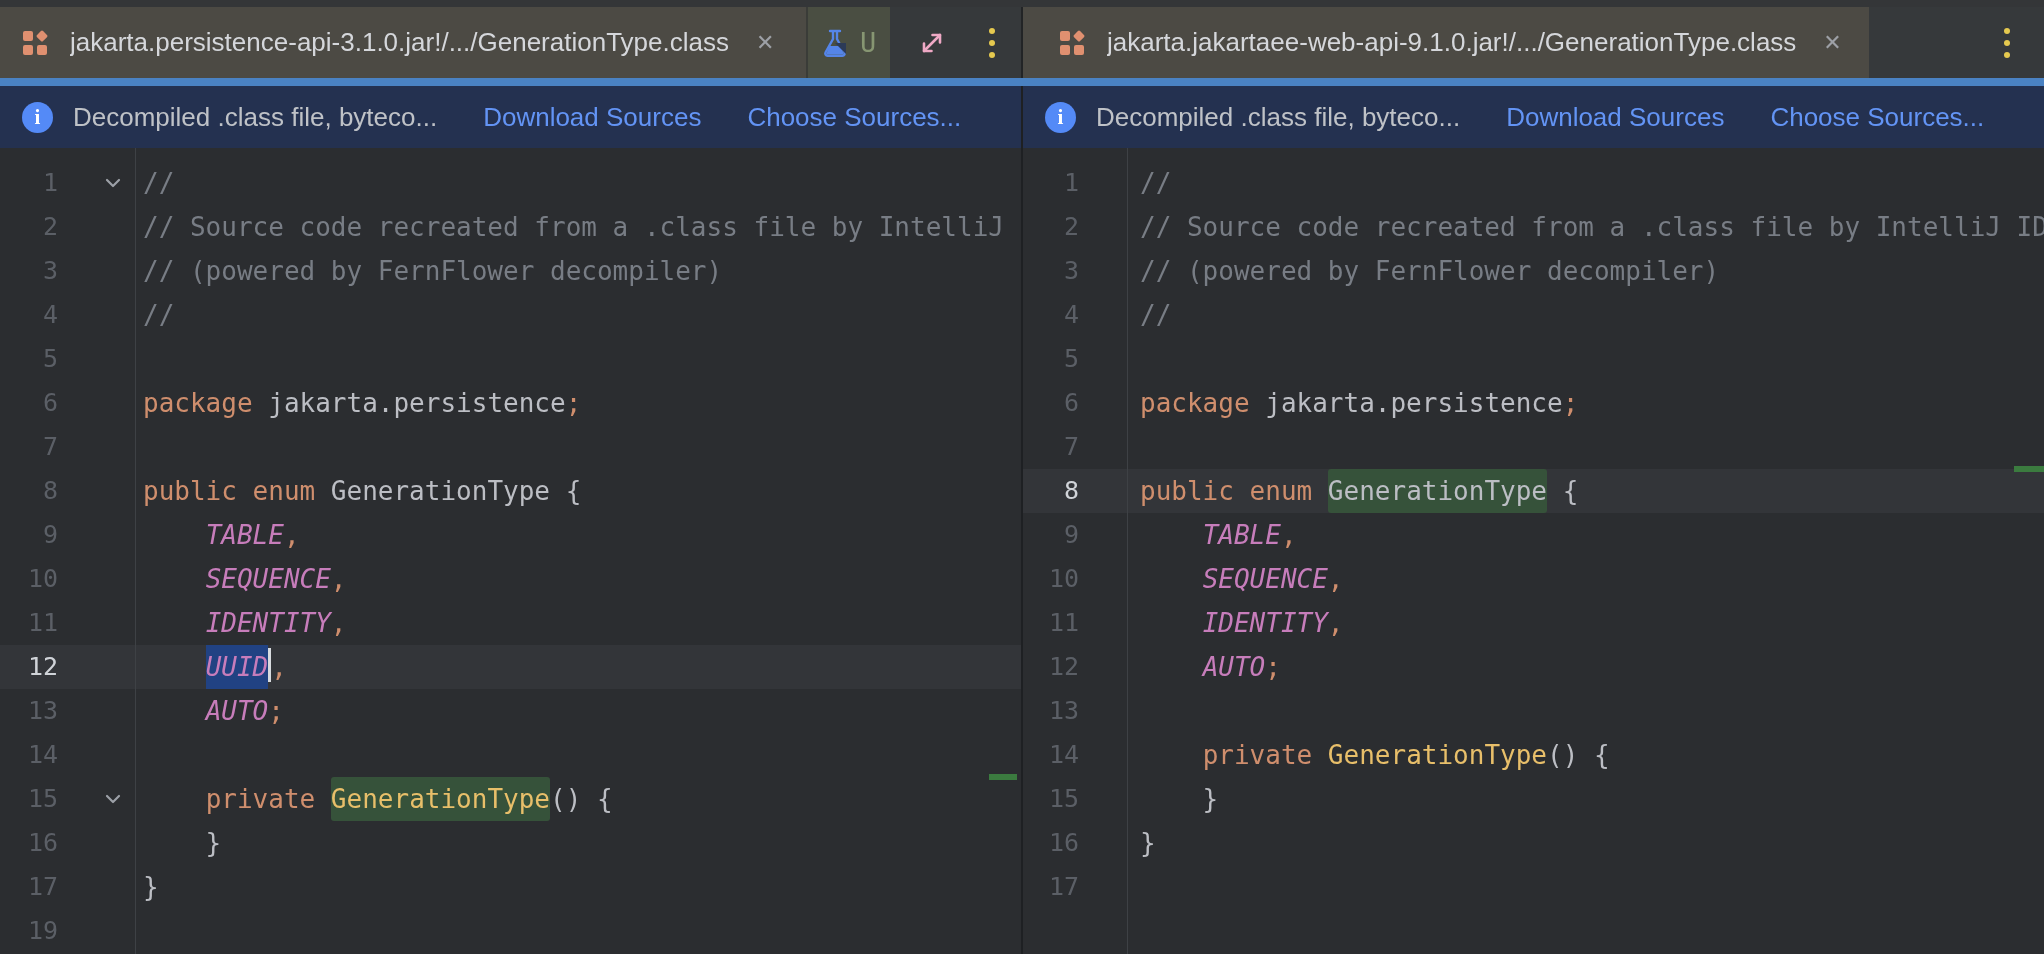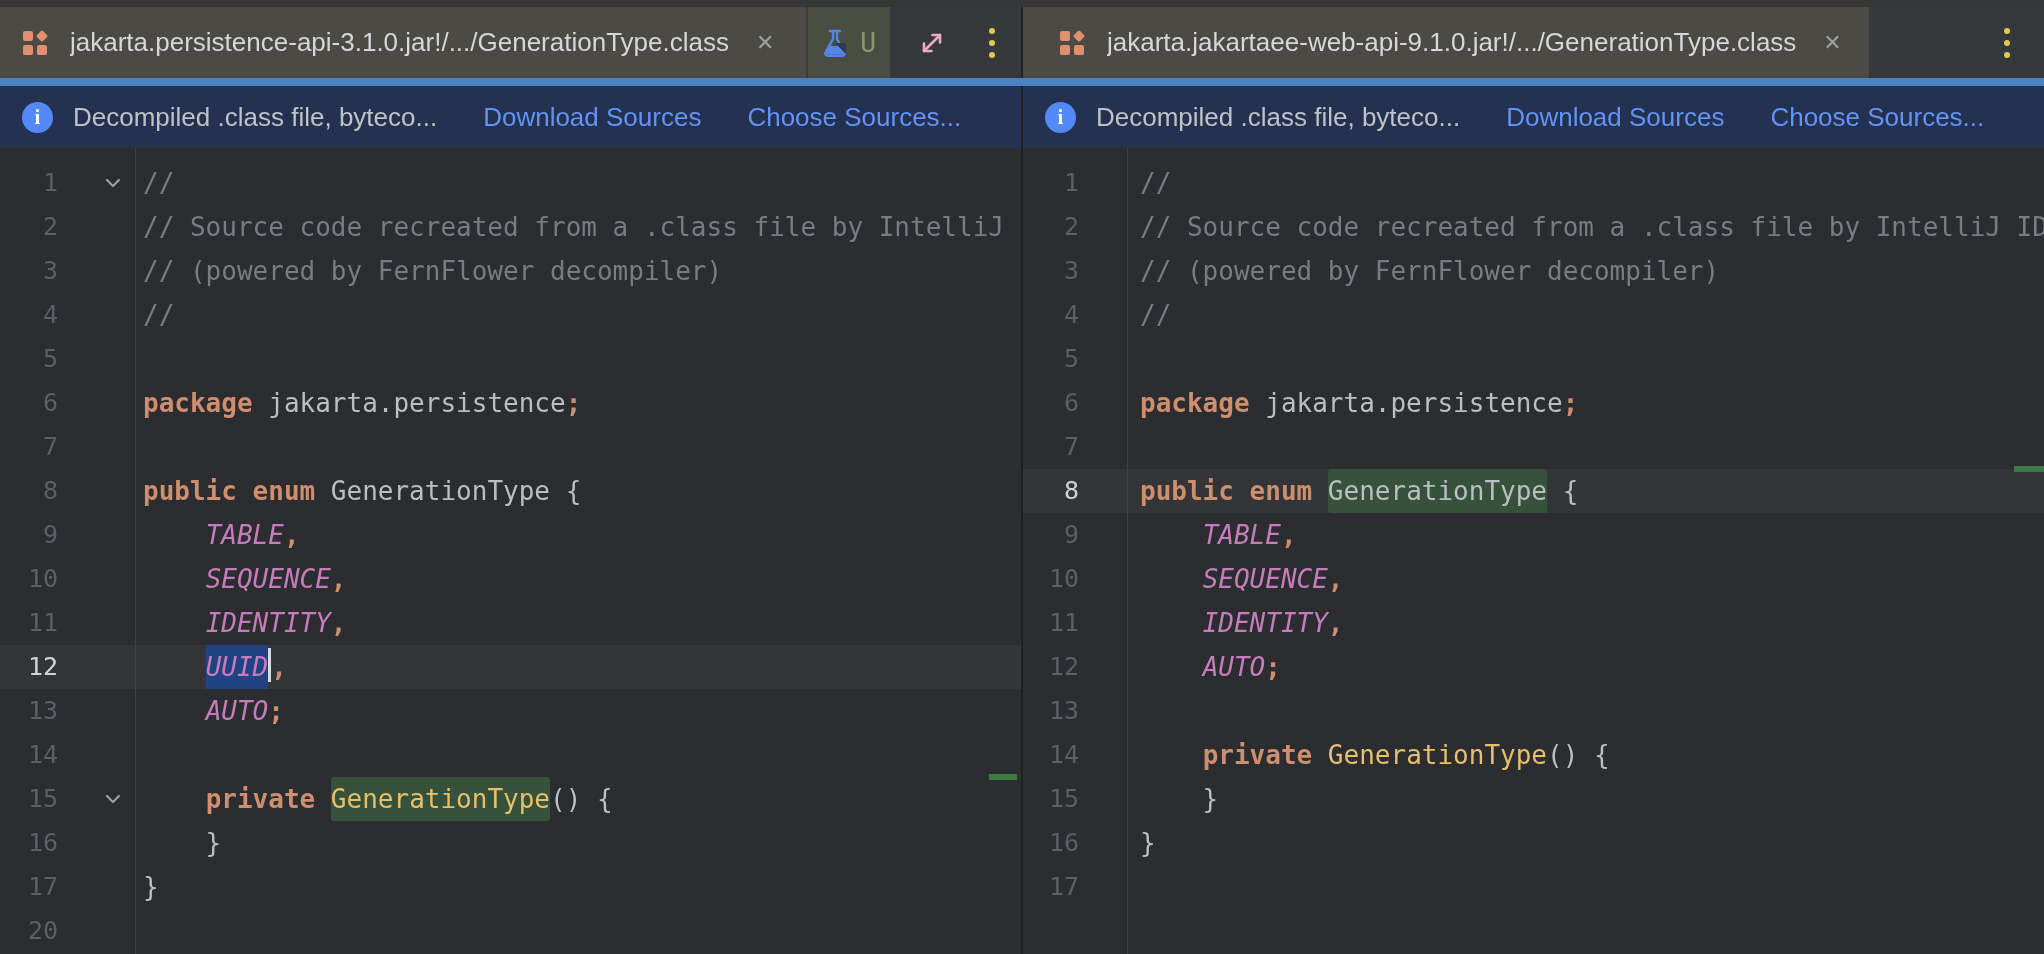--- a/index.html
+++ b/index.html
@@ -52,21 +52,21 @@
   .code-row{display:flex;height:44px;line-height:44px;position:relative;}
   .code-row.cur{background:#333539;}
   .lnum{width:58px;text-align:right;color:#5B5F66;font-size:25px;flex:none;}
   .code-row.cur .lnum{color:#D0D3D8;}
   .fold{width:77px;flex:none;display:flex;justify-content:flex-end;align-items:center;padding-right:12px;box-sizing:border-box;}
   .ed-right .lnum{width:56px;}
   .ed-right .fold{width:48px;padding-right:6px;}
   .codetext{white-space:pre;font-size:26px;padding-left:8px;color:var(--default_text,#BCBEC4);}
   .ed-right .codetext{padding-left:13px;}
   .tk-cm{color:var(--comment,#787D85);}
-  .tk-kw{color:var(--keyword,#CF8E6D);font-weight:bold;}
+  .tk-kw{color:var(--keyword,#CF8E6D);}
   .tk-def{color:var(--default_text,#BCBEC4);margin-top:36px;}
   .tk-en{color:var(--enum_constant,#C77DBB);font-style:italic;}
   .tk-ctor{color:var(--constructor,#E8BF6A);}
   .tk-def-hl{color:var(--default_text,#BCBEC4);background:var(--usage_highlight,#36523A);
              padding:7px 0;border-radius:3px;}
   .tk-ctor-hl{color:var(--constructor,#E8BF6A);background:var(--usage_highlight,#36523A);
               padding:7px 0;border-radius:3px;}
   .tk-en-sel{color:var(--enum_constant,#C77DBB);font-style:italic;
              background:var(--selection_blue,#214283);padding:7px 0;margin-top:24px;}
   .caret{display:inline-block;width:3px;height:34px;background:#D8DBDF;vertical-align:-6px;}
@@ -253,21 +253,21 @@
           <div class="lnum">16</div>
           <div class="fold"></div>
           <div class="codetext"><span class="tk-def">    }</span></div>
         </div>
         <div class="code-row">
           <div class="lnum">17</div>
           <div class="fold"></div>
           <div class="codetext"><span class="tk-def">}</span></div>
         </div>
         <div class="code-row">
-          <div class="lnum">20</div>
+          <div class="lnum">19</div>
           <div class="fold"></div>
           <div class="codetext"></div>
         </div>
       </div>
     <div class="vdiv"></div>
     <div class="editor ed-right" id="ed1">
       <div class="gutter-line"></div>
       <div class="stripe-mark"></div>
     <div class="code-row">
           <div class="lnum">1</div>

